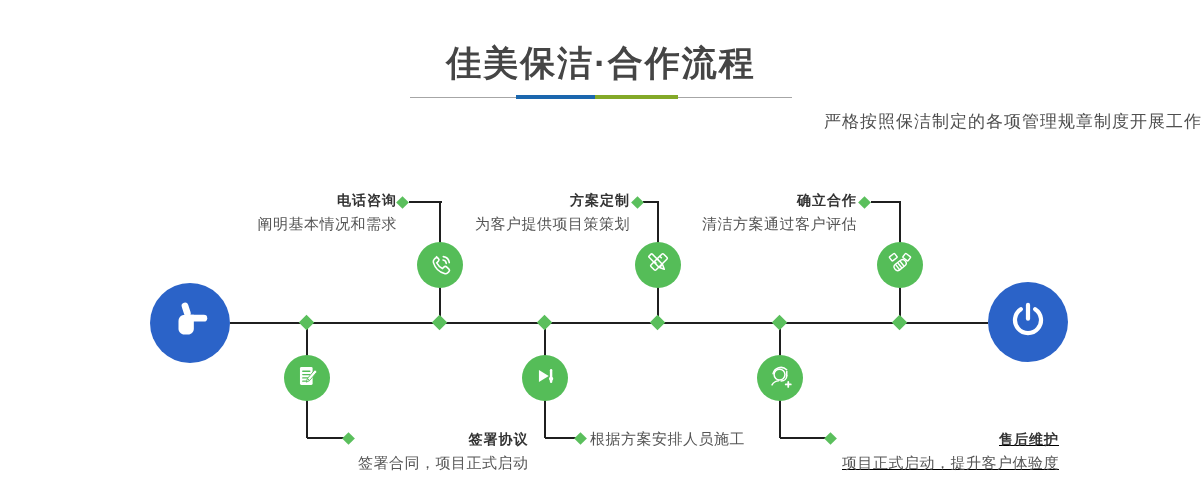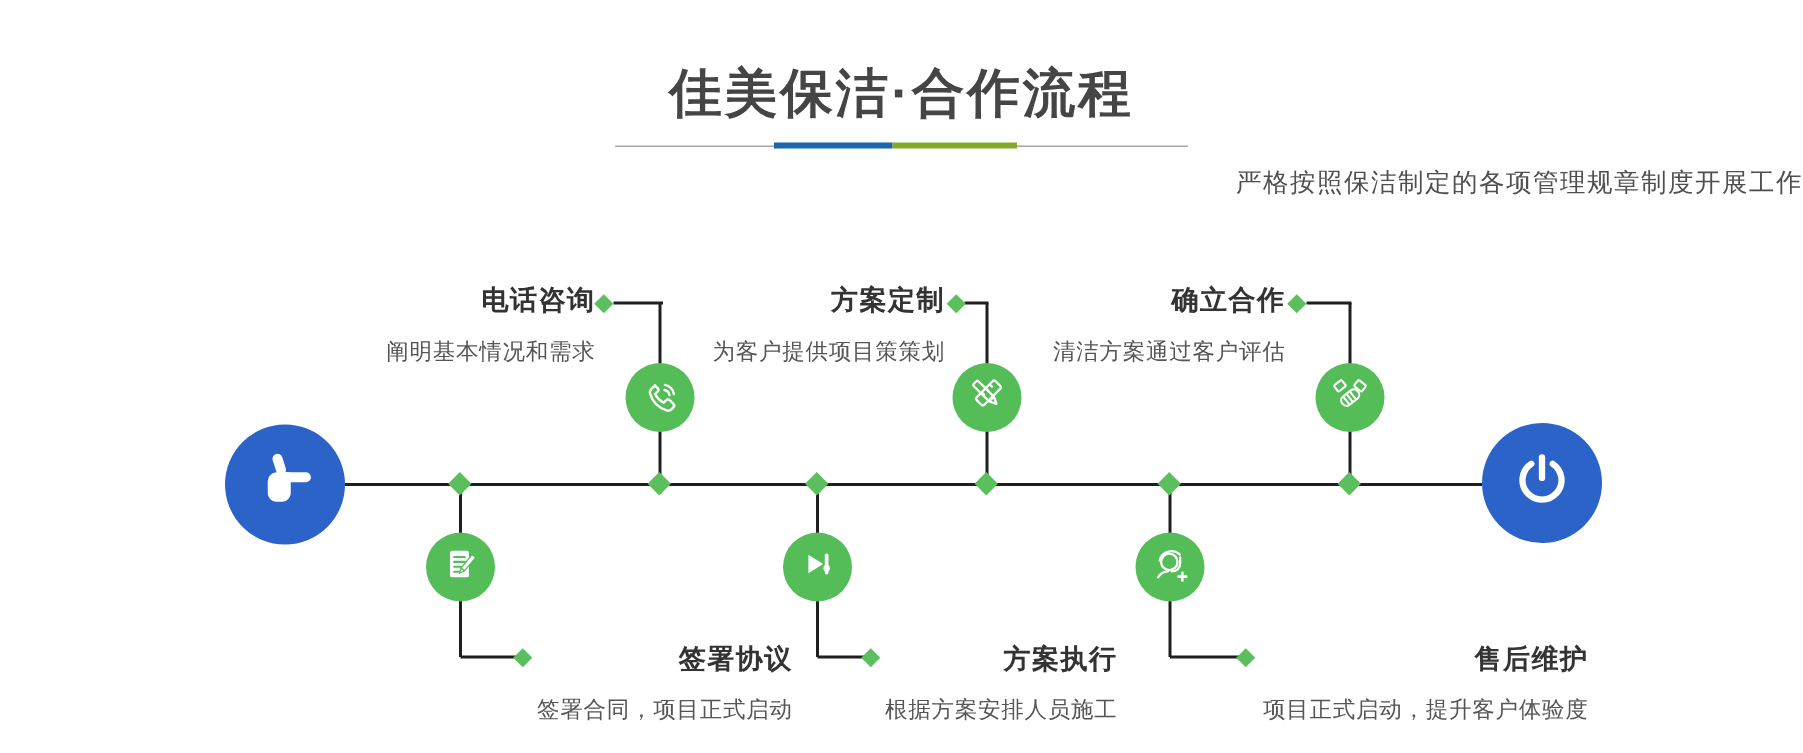--- a/index.html
+++ b/index.html
@@ -32,22 +32,22 @@
   .circle-step{
     position:absolute;width:46px;height:46px;border-radius:50%;background:#55bd58;
     display:flex;align-items:center;justify-content:center;
   }
   .blue-node{
     position:absolute;width:80px;height:80px;border-radius:50%;background:#2b63c8;
     display:flex;align-items:center;justify-content:center;
   }
   
   .step{position:absolute;}
-  .step .t{font-size:18px;font-weight:bold;color:#333;line-height:24px;letter-spacing:1px;}
-  .step .d{font-size:15px;color:#555;line-height:20px;margin-top:13px;letter-spacing:0.5px;}
+  .step .t{font-size:14px;font-weight:bold;color:#333;line-height:24px;letter-spacing:1px;}
+  .step .d{font-size:15px;color:#555;line-height:20px;margin-top:2px;letter-spacing:0.5px;}
   .step-top{text-align:right;}
   .step-bottom{text-align:right;}
 </style>
 </head>
 <body>
 
 <div class="canvas">
 
   <div class="title">佳美保洁·合作流程</div>
   <div class="divider">
@@ -208,21 +208,20 @@
   <div class="step step-top" style="right:345px;top:188px;">
     <div class="t">确立合作</div>
     <div class="d">清洁方案通过客户评估</div>
   </div>
 
   <div class="step step-bottom" style="left:358px;top:427px;">
     <div class="t">签署协议</div>
     <div class="d">签署合同，项目正式启动</div>
   </div>
   <div class="step step-bottom" style="left:590px;top:427px;">
-    <div class="t">方案执行</div>
     <div class="d">根据方案安排人员施工</div>
   </div>
-  <div class="step step-bottom" style="left:842px;top:427px;">
+  <div class="step step-bottom" style="left:842px;top:427px;text-decoration:underline;">
     <div class="t">售后维护</div>
     <div class="d">项目正式启动，提升客户体验度</div>
   </div>
 
 </div>
 
 </body></html>

